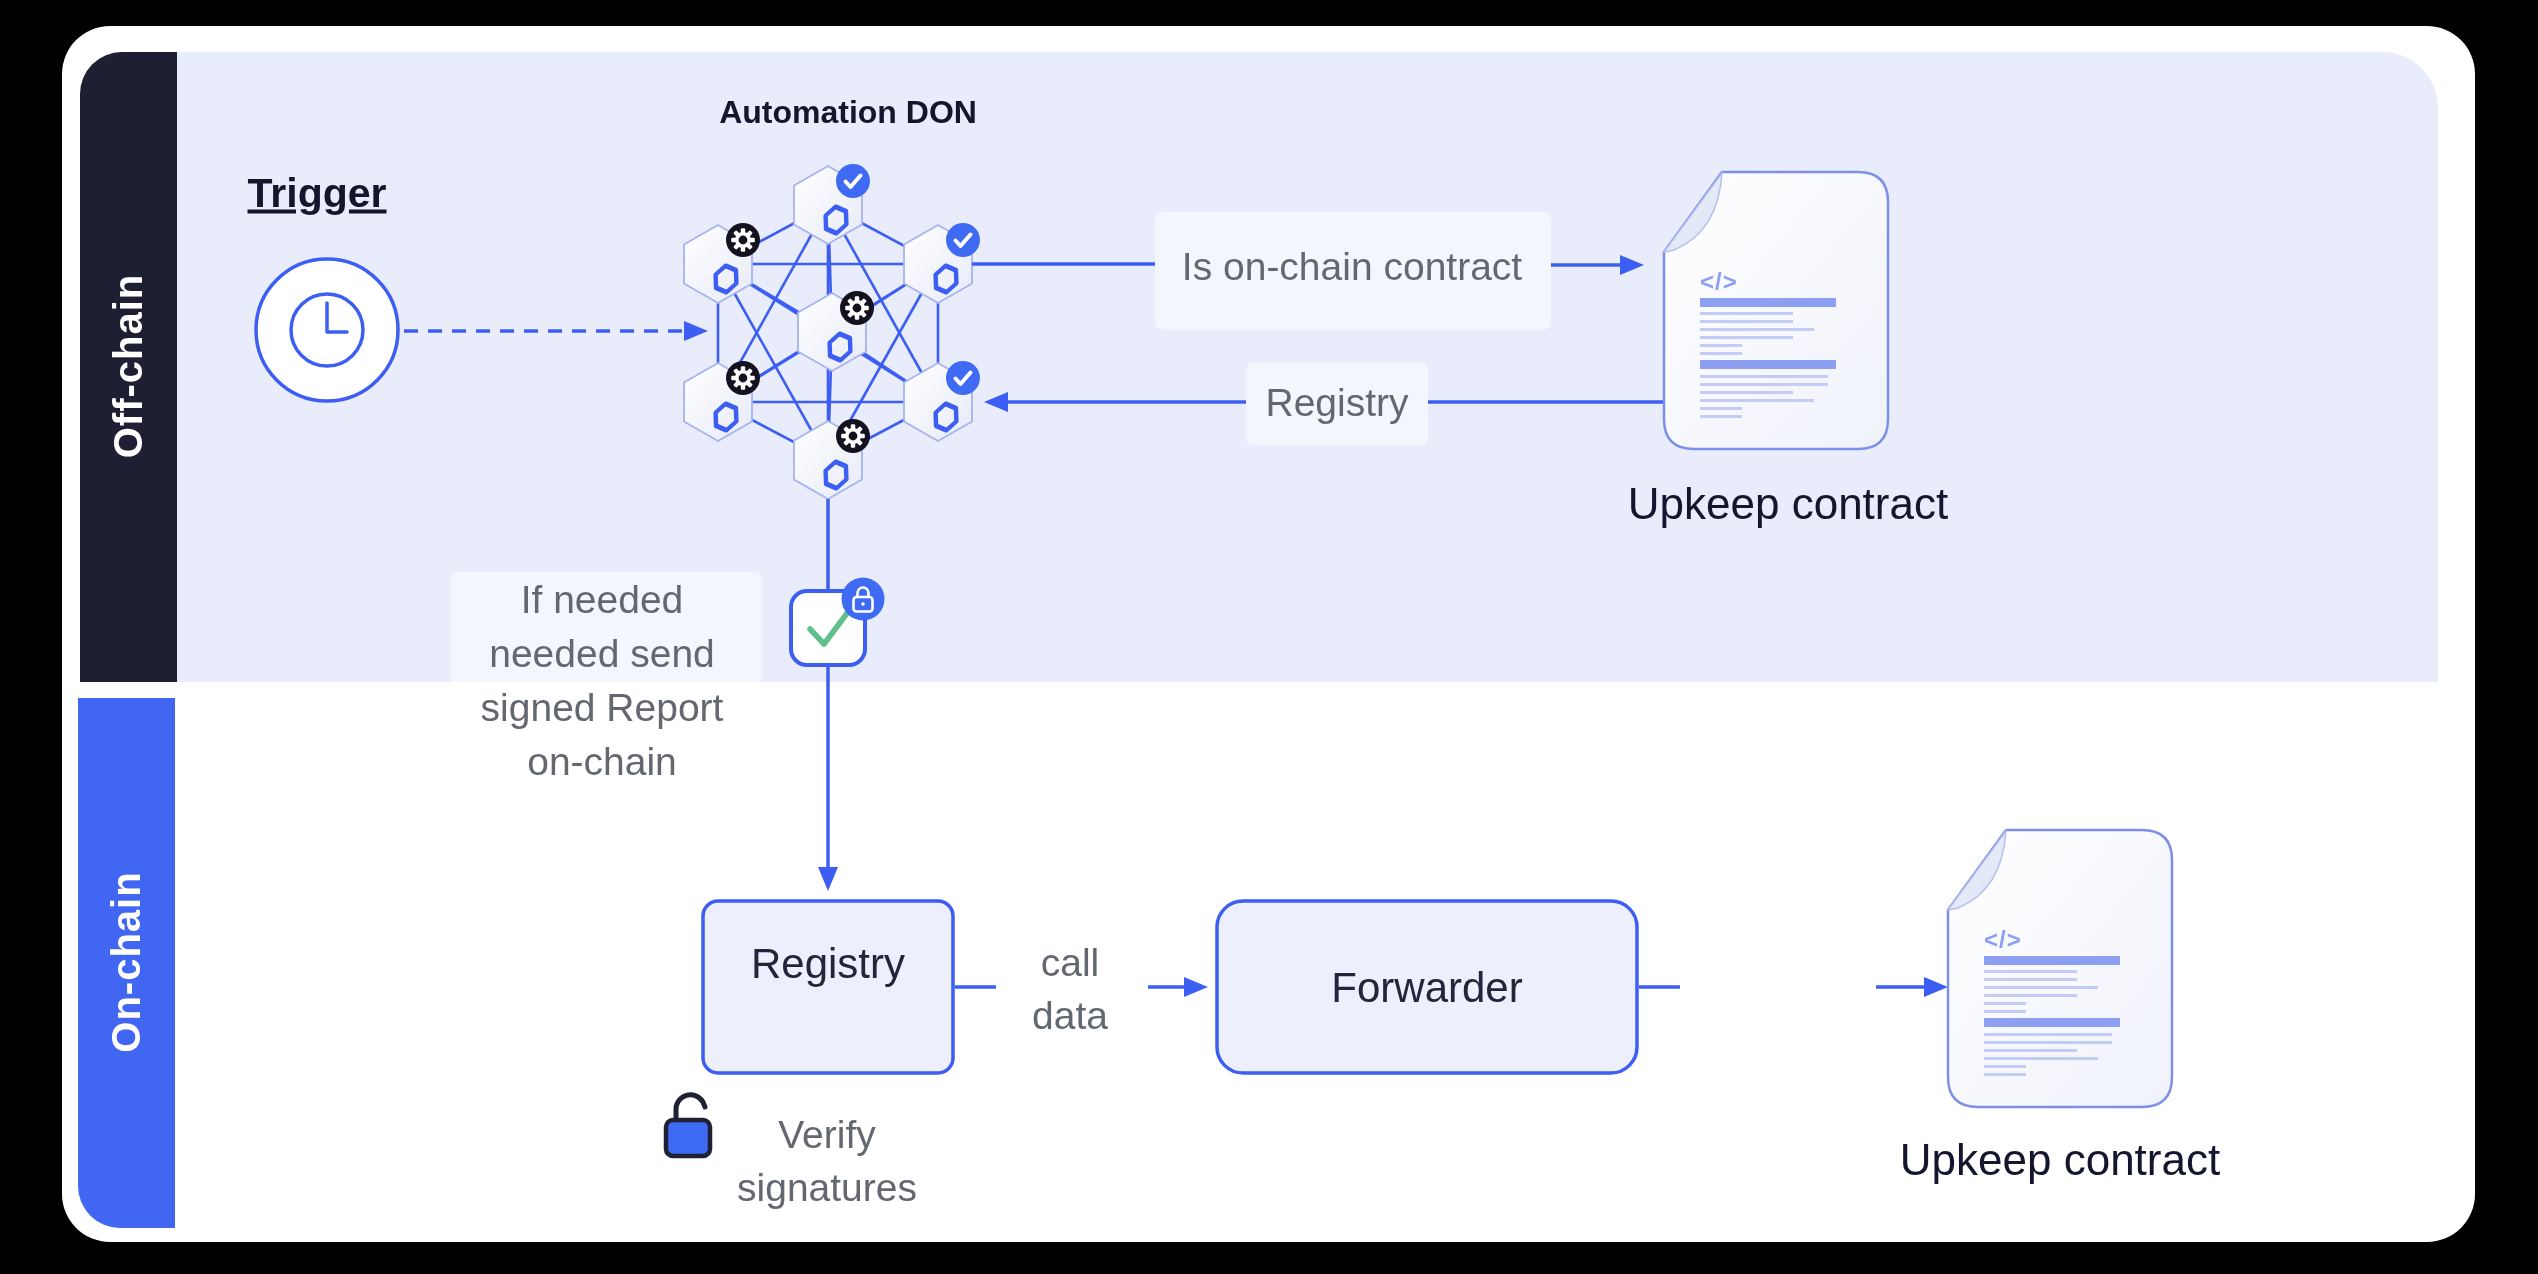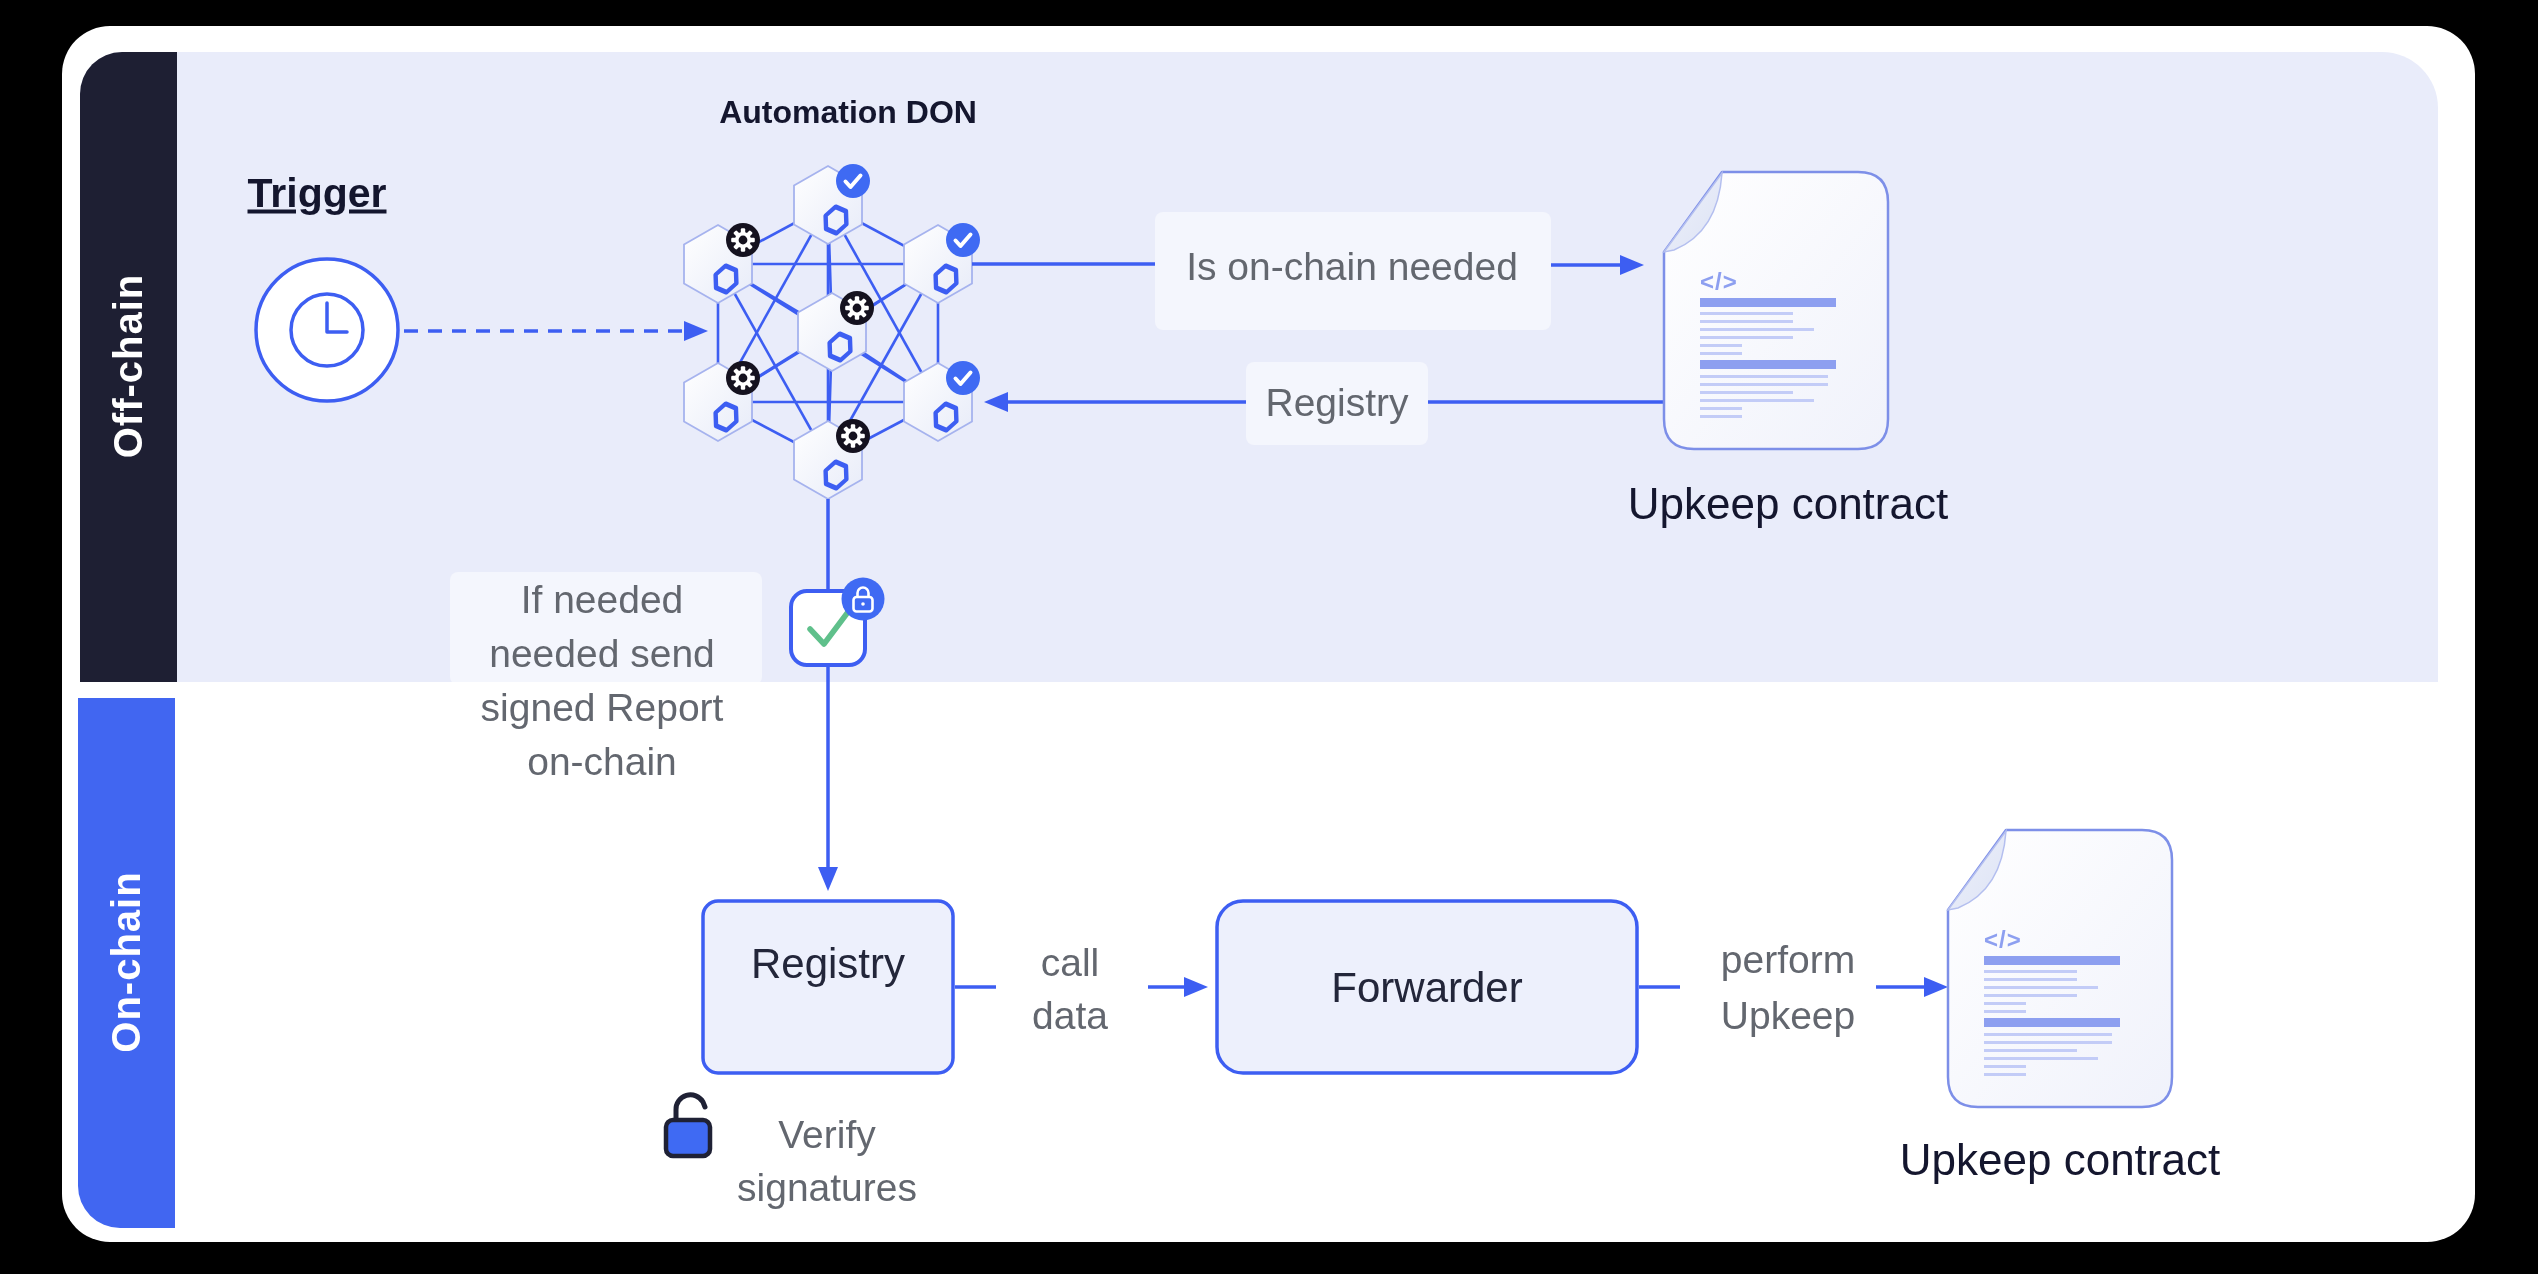--- a/index.html
+++ b/index.html
@@ -271,41 +271,37 @@
       </g>
   </svg>
 
   <div class="vlabel" style="left:128px;top:366px;">Off-chain</div>
   <div class="vlabel" style="left:126px;top:962px;">On-chain</div>
 
   <div class="lbl title" style="left:848px;top:112px;">Automation DON</div>
   <div class="lbl title small" style="left:317px;top:193px;">Trigger</div>
 
   <div class="lbl gray" style="left:1352px;top:266px;line-height:55px;">
-    <div>Is on-chain needed</div>
+    <div>Is on-chain contract</div>
   </div>
   <div class="lbl gray" style="left:1337px;top:403px;">Registry</div>
   <div class="lbl contract" style="left:1788px;top:504px;">Upkeep contract</div>
 
   <div class="lbl gray" style="left:602px;top:681px;line-height:54px;">
     <div>If needed</div>
     <div>needed send</div>
     <div>signed Report</div>
     <div>on-chain</div>
   </div>
 
   <div class="lbl boxlbl" style="left:828px;top:964px;">Registry</div>
   <div class="lbl boxlbl" style="left:1427px;top:988px;">Forwarder</div>
 
   <div class="lbl gray" style="left:1070px;top:989px;line-height:53px;">
     <div>call</div>
     <div>data</div>
-  </div>
-  <div class="lbl gray" style="left:1788px;top:988px;line-height:56px;">
-    <div>perform</div>
-    <div>Upkeep</div>
   </div>
   <div class="lbl gray" style="left:827px;top:1161px;line-height:53px;">
     <div>Verify</div>
     <div>signatures</div>
   </div>
   <div class="lbl contract" style="left:2060px;top:1160px;">Upkeep contract</div>
 </div>
 
 </body></html>

